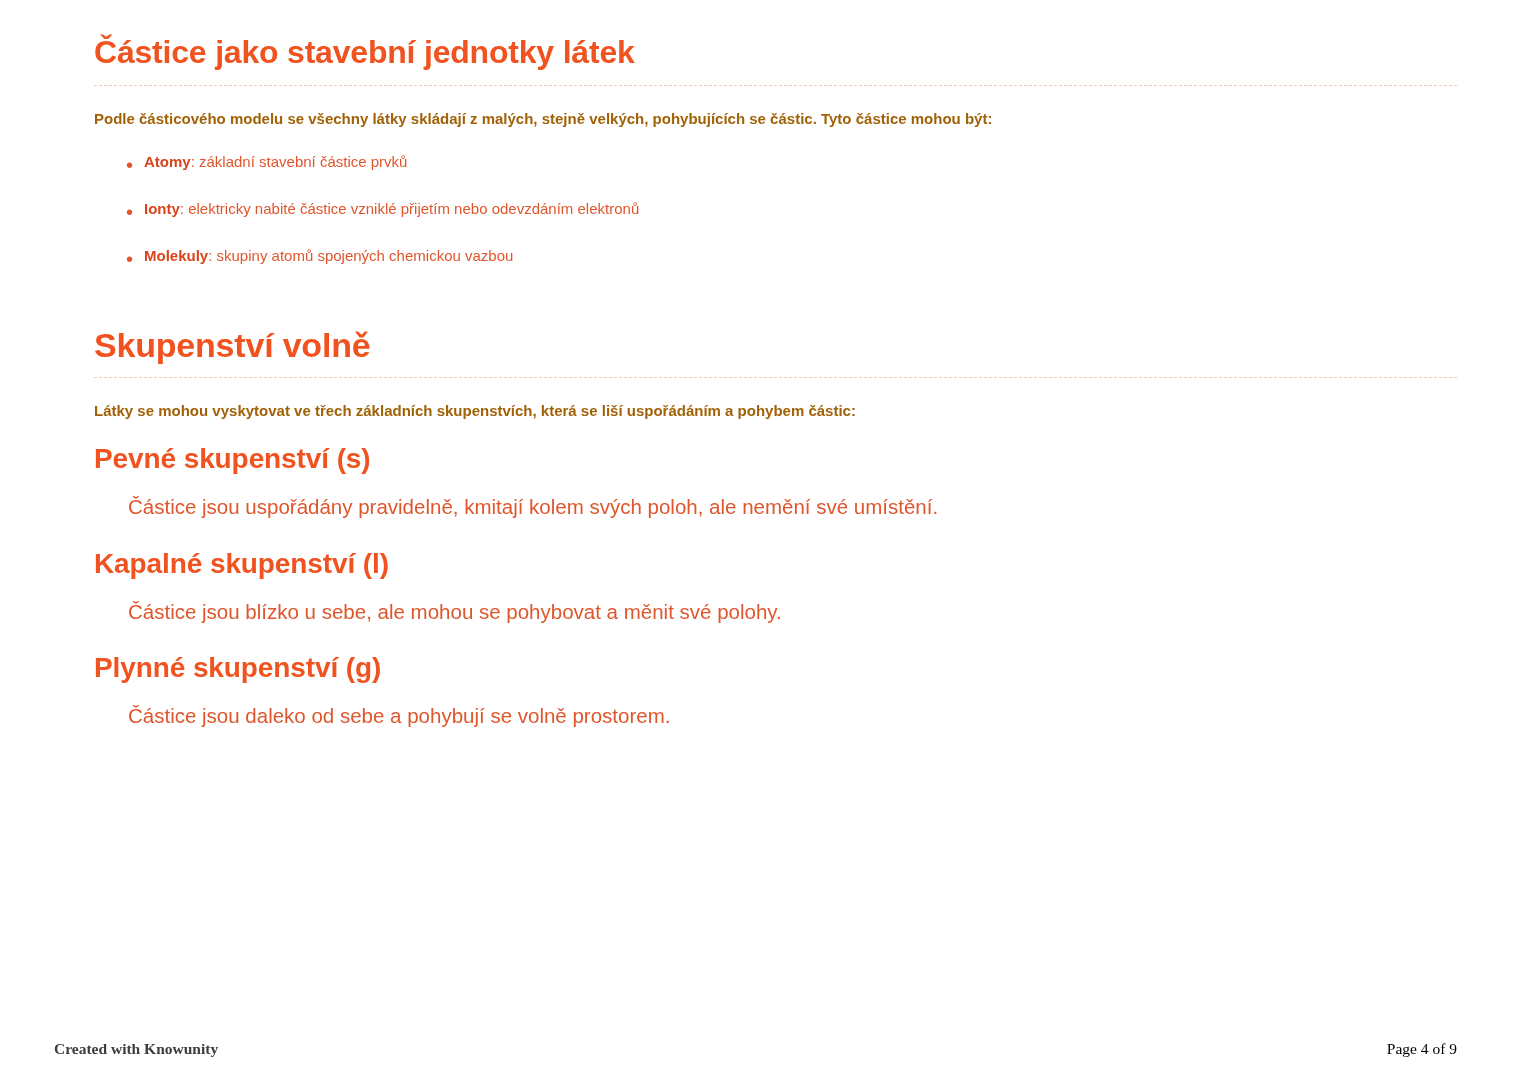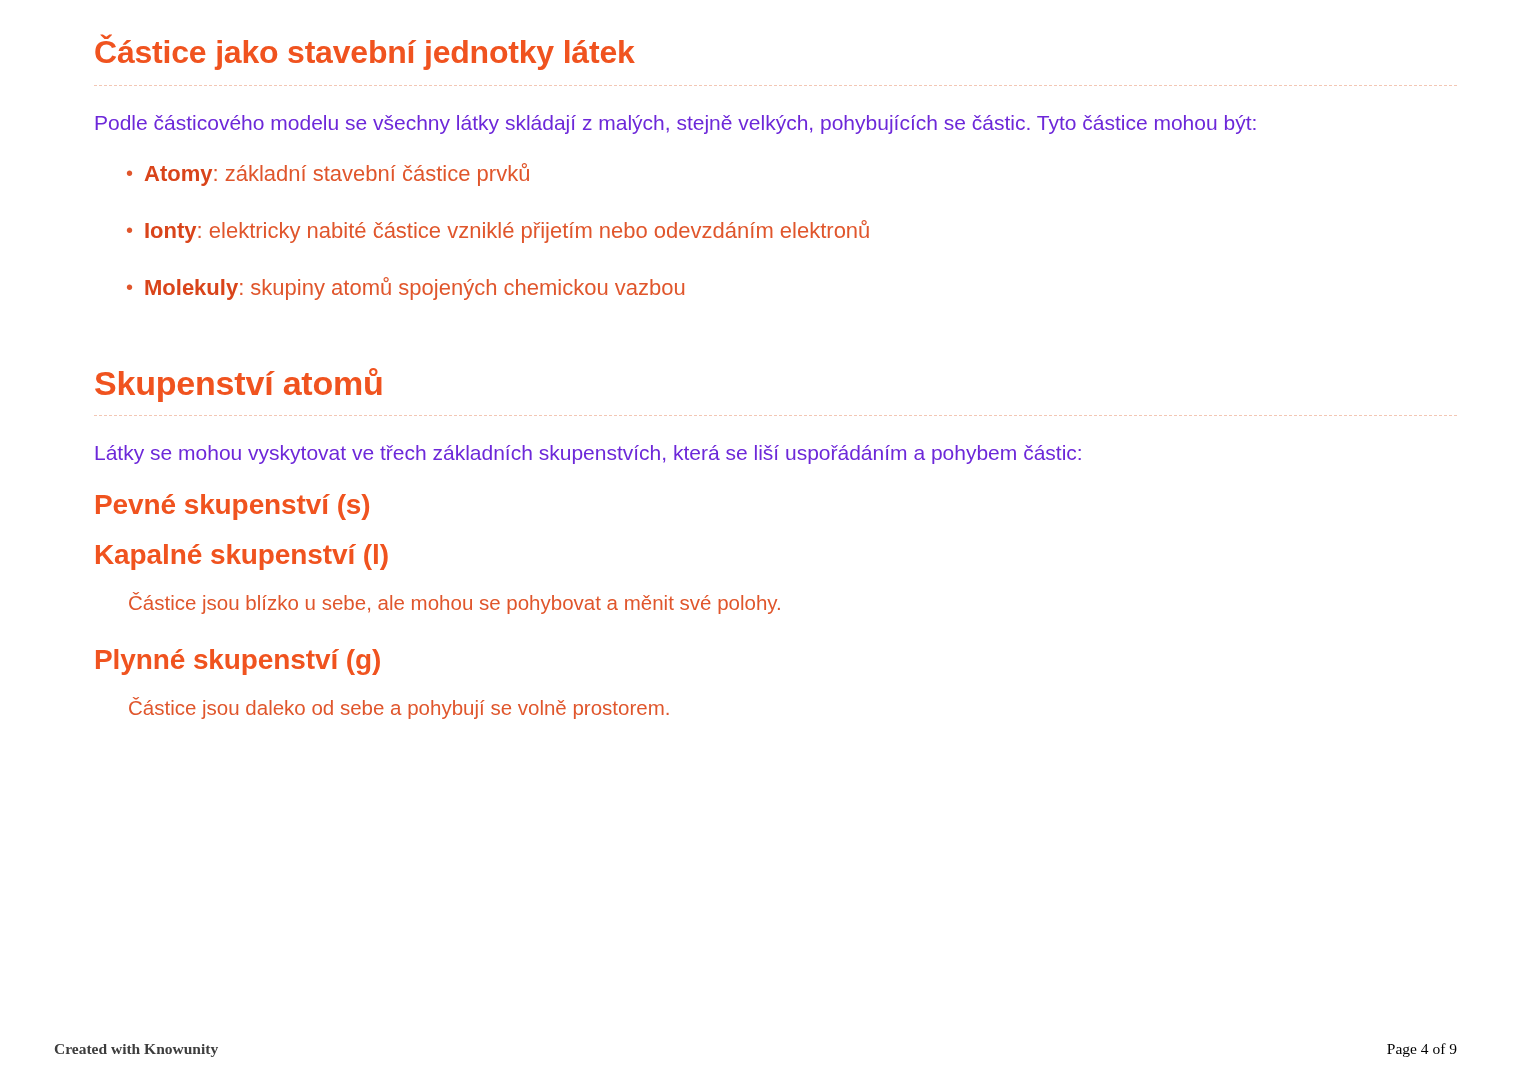--- a/index.html
+++ b/index.html
@@ -37,33 +37,33 @@
     margin: 0 0 12px 0;
     letter-spacing: -0.2px;
   }
   .rule {
     border: 0;
     border-top: 1.5px dashed #f3c7b5;
     margin: 0 0 22px 0;
     width: 100%;
   }
   p.intro {
-    font-size: 21px;
+    font-size: 15px;
     line-height: 1.4;
-    color: #6d28d9;
+    color: #a16207;
     margin: 0 0 22px 0;
-    font-weight: 400;
+    font-weight: 700;
   }
   ul.bullets {
     list-style: none;
     margin: 0 0 18px 0;
     padding: 0 0 0 32px;
   }
   ul.bullets li {
-    font-size: 22px;
+    font-size: 15px;
     line-height: 1.4;
     color: #e0562c;
     margin: 0 0 26px 0;
     position: relative;
     padding-left: 18px;
   }
   ul.bullets li::before {
     content: "•";
     position: absolute;
     left: 0;
@@ -133,26 +133,27 @@
     <li>
       <b>Ionty</b><span>: elektricky nabité částice vzniklé přijetím nebo odevzdáním elektronů</span>
     </li>
     <li>
       <b>Molekuly</b><span>: skupiny atomů spojených chemickou vazbou</span>
     </li>
   </ul>
 
   <div class="section-gap"></div>
 
-  <h2 class="doc-h2">Skupenství atomů</h2>
+  <h2 class="doc-h2">Skupenství volně</h2>
   <hr class="rule">
 
   <p class="intro">Látky se mohou vyskytovat ve třech základních skupenstvích, která se liší uspořádáním a pohybem částic:</p>
 
   <h3 class="state-title">Pevné skupenství (s)</h3>
+  <p class="state-body">Částice jsou uspořádány pravidelně, kmitají kolem svých poloh, ale nemění své umístění.</p>
 
   <h3 class="state-title">Kapalné skupenství (l)</h3>
   <p class="state-body">Částice jsou blízko u sebe, ale mohou se pohybovat a měnit své polohy.</p>
 
   <h3 class="state-title">Plynné skupenství (g)</h3>
   <p class="state-body">Částice jsou daleko od sebe a pohybují se volně prostorem.</p>
 
 </div>
 
 <div class="footer">

